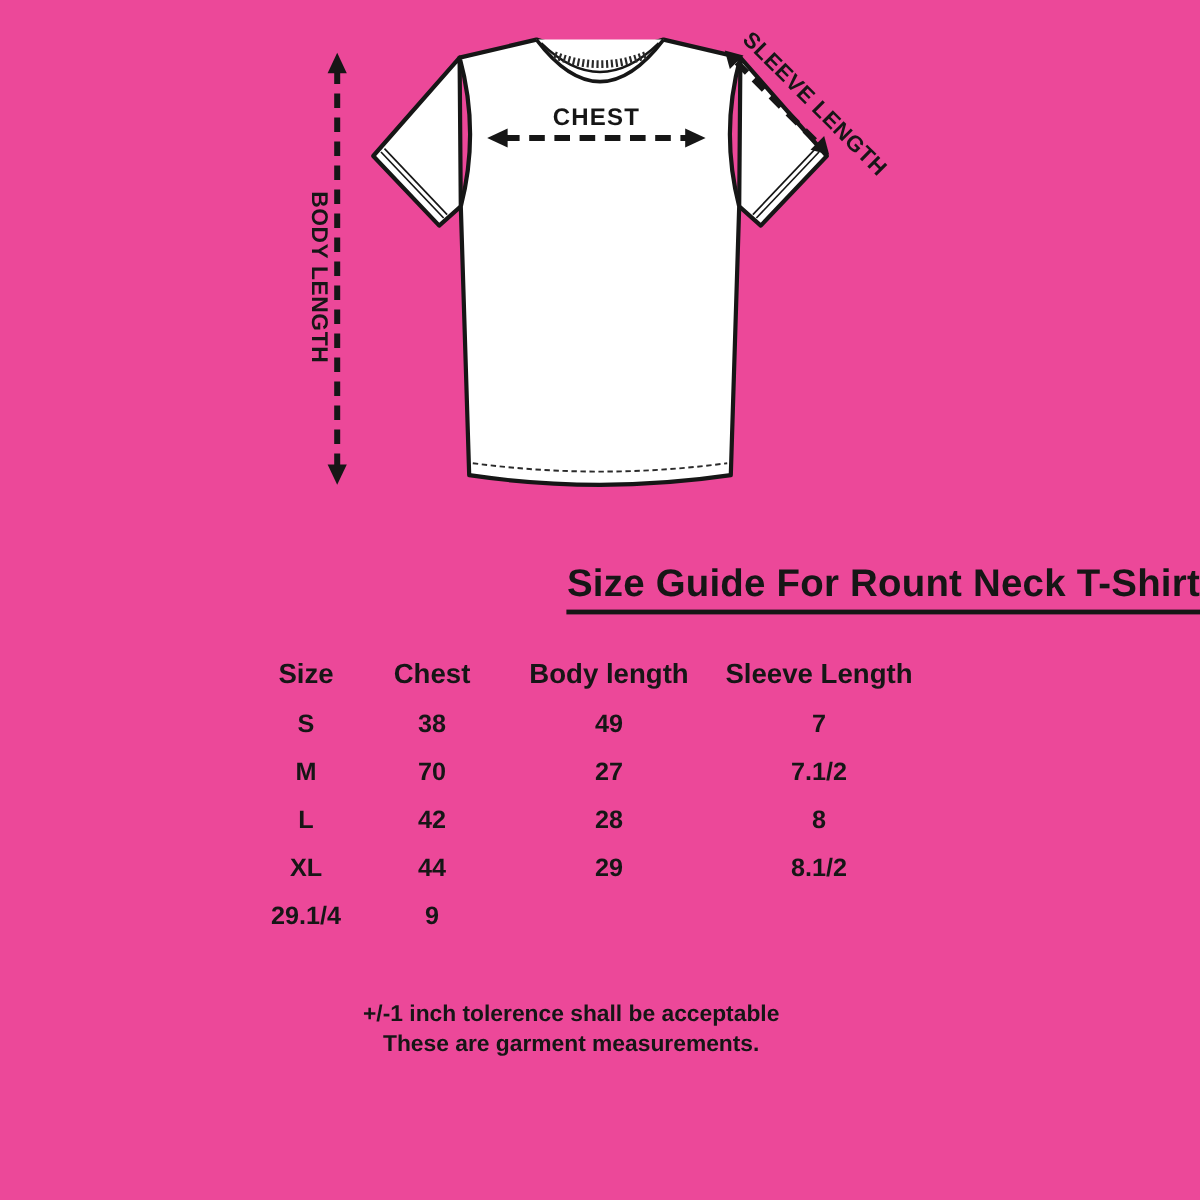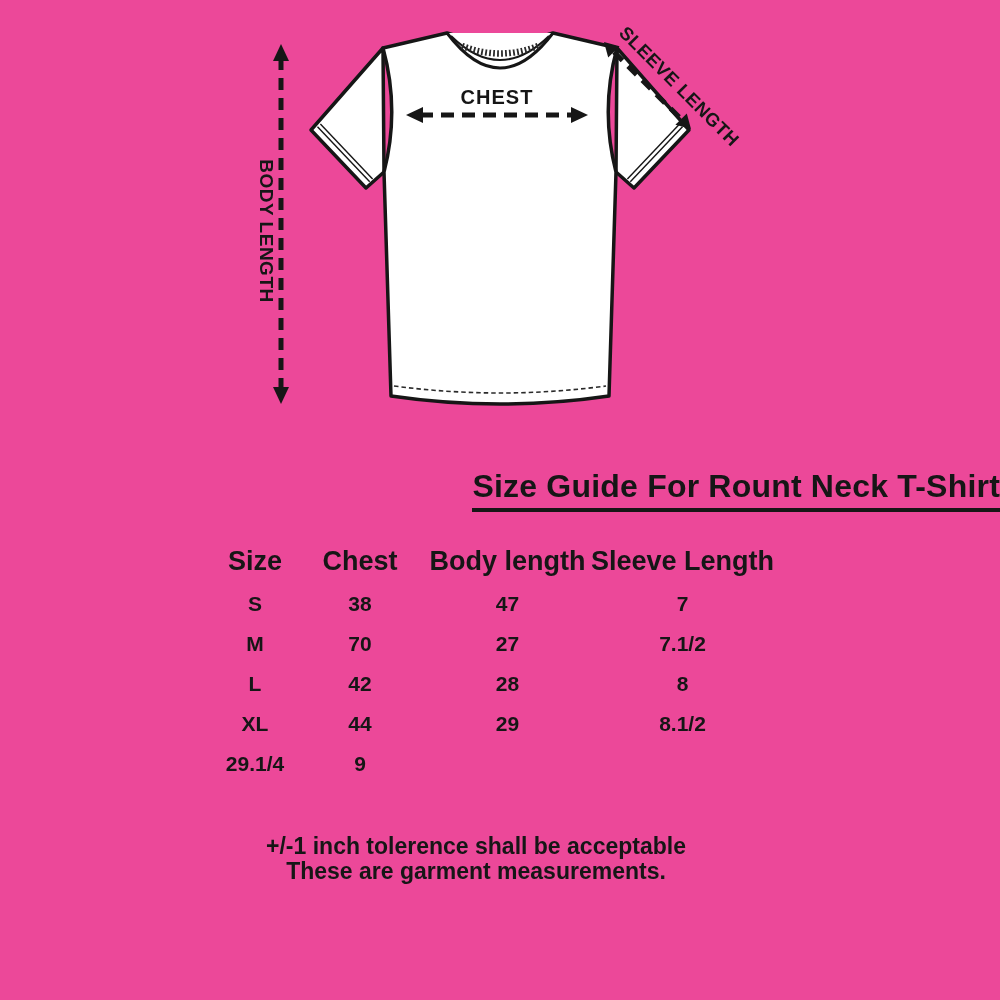--- a/index.html
+++ b/index.html
@@ -55,29 +55,29 @@
     display: flex;
     align-items: center;
     justify-content: center;
     font-size: 21px;
     font-weight: bold;
     color: #161616;
     white-space: nowrap;
   }
   .size-table .head {
     height: 46px;
-    font-size: 27px;
+    font-size: 23px;
   }
   
   .footer {
     position: absolute;
     top: 834px; left: 0;
     width: 952px;
     text-align: center;
-    font-size: 23px;
+    font-size: 19px;
     font-weight: bold;
     line-height: 24.5px;
     color: #161616;
   }
 </style>
 </head>
 <body>
 
 <div id="canvas">
 
@@ -134,21 +134,21 @@
   </div>
 
   <div class="size-table">
     <div class="cell head">Size</div>
     <div class="cell head">Chest</div>
     <div class="cell head">Body length</div>
     <div class="cell head">Sleeve Length</div>
 
     <div class="cell">S</div>
     <div class="cell">38</div>
-    <div class="cell">47</div>
+    <div class="cell">49</div>
     <div class="cell">7</div>
 
     <div class="cell">M</div>
     <div class="cell">70</div>
     <div class="cell">27</div>
     <div class="cell">7.1/2</div>
 
     <div class="cell">L</div>
     <div class="cell">42</div>
     <div class="cell">28</div>

